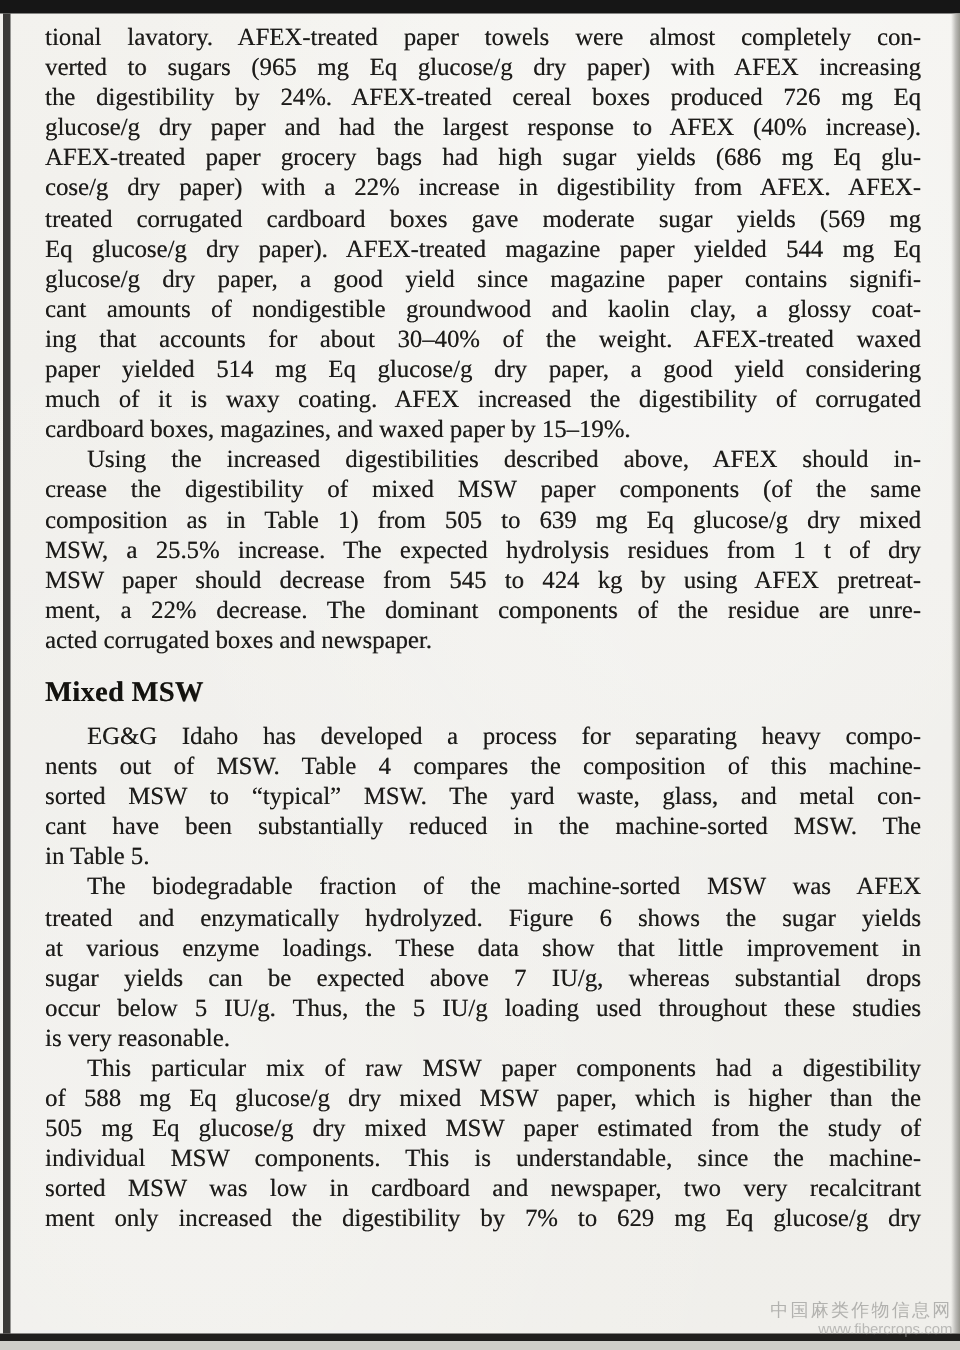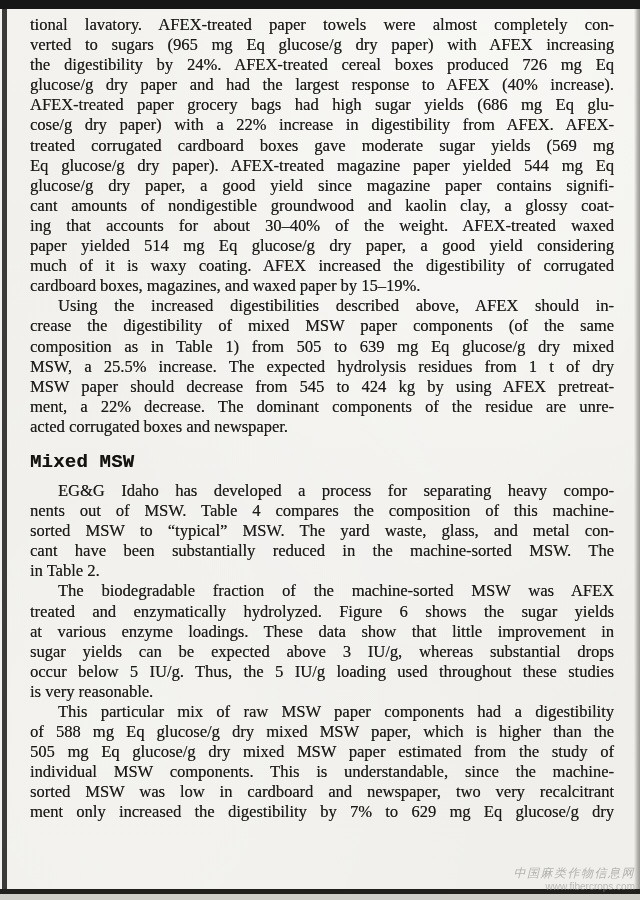--- a/index.html
+++ b/index.html
@@ -49,40 +49,39 @@
     text-shadow: 0.2px 0.2px 0.3px rgba(28,27,25,0.65);
   }
   .para { margin: 0; }
   .line {
     text-align: justify;
     text-align-last: justify;
   }
   .line.last { text-align-last: left; }
   .line.ind { padding-left: 28px; }
   .heading {
-    font-family: Liberation Mono, monospace;
+    font-family: Liberation Serif, serif;
     font-size: 19px;
     font-weight: 700;
     line-height: 22px;
     letter-spacing: 0.2px;
     color: #14130f;
     margin: 14px 0 8px 0;
   }
   .watermark {
     position: absolute; right: 5px; bottom: 7px;
     z-index: 1;
     text-align: right;
     font-family: "Liberation Sans", sans-serif;
     line-height: 13px;
   }
   .wm-site {
     font-size: 12px;
     letter-spacing: 1.5px;
     color: rgba(128,128,126,0.55);
-    font-style: italic;
   }
   .wm-url {
     font-size: 10px;
     color: rgba(152,152,150,0.62);
   }
 </style>
 </head>
 <body>
 
 <div class="scan">
@@ -126,28 +125,28 @@
       <div class="line last">acted corrugated boxes and newspaper.</div>
     </div>
 
     <h2 class="heading">Mixed MSW</h2>
 
     <div class="para">
       <div class="line ind">EG&amp;G Idaho has developed a process for separating heavy compo-</div>
       <div class="line">nents out of MSW. Table 4 compares the composition of this machine-</div>
       <div class="line">sorted MSW to “typical” MSW. The yard waste, glass, and metal con-</div>
       <div class="line">cant have been substantially reduced in the machine-sorted MSW. The</div>
-      <div class="line last">in Table 2.</div>
+      <div class="line last">in Table 5.</div>
     </div>
 
     <div class="para">
       <div class="line ind">The biodegradable fraction of the machine-sorted MSW was AFEX</div>
       <div class="line">treated and enzymatically hydrolyzed. Figure 6 shows the sugar yields</div>
       <div class="line">at various enzyme loadings. These data show that little improvement in</div>
-      <div class="line">sugar yields can be expected above 3 IU/g, whereas substantial drops</div>
+      <div class="line">sugar yields can be expected above 7 IU/g, whereas substantial drops</div>
       <div class="line">occur below 5 IU/g. Thus, the 5 IU/g loading used throughout these studies</div>
       <div class="line last">is very reasonable.</div>
     </div>
 
     <div class="para">
       <div class="line ind">This particular mix of raw MSW paper components had a digestibility</div>
       <div class="line">of 588 mg Eq glucose/g dry mixed MSW paper, which is higher than the</div>
       <div class="line">505 mg Eq glucose/g dry mixed MSW paper estimated from the study of</div>
       <div class="line">individual MSW components. This is understandable, since the machine-</div>
       <div class="line">sorted MSW was low in cardboard and newspaper, two very recalcitrant</div>

